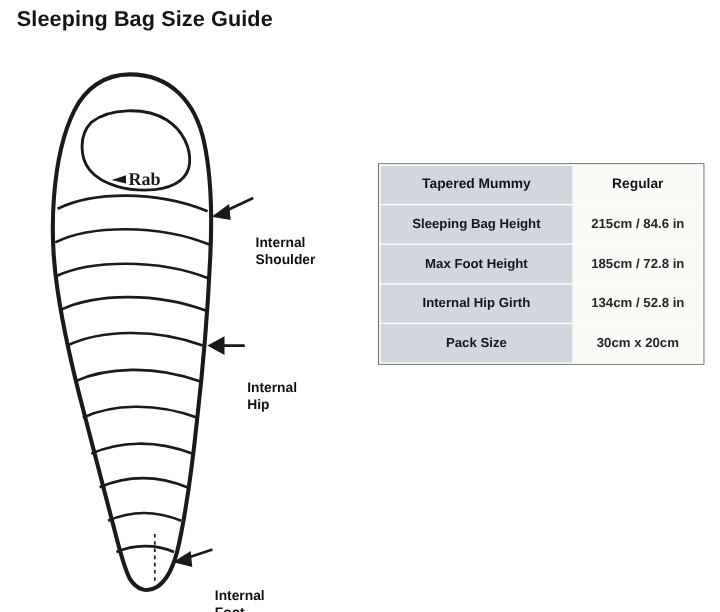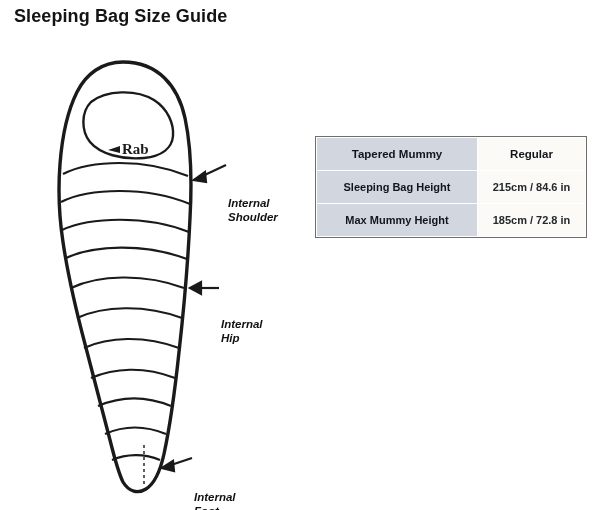--- a/index.html
+++ b/index.html
@@ -19,36 +19,35 @@
     position: absolute;
     left: 14px;
     top: 6px;
     font-size: 18px;
     font-weight: bold;
     letter-spacing: 0.1px;
     color: #141414;
   }
   #diagram {
     position: absolute;
-    left: 16px;
+    left: 1px;
     top: 40px;
     width: 300px;
     height: 470px;
   }
   #diagram svg {
     display: block;
   }
   .callout {
     position: absolute;
     font-size: 11.5px;
     font-weight: bold;
     line-height: 14px;
     color: #111111;
     white-space: pre-line;
-    font-style: italic;
   }
   #callout-shoulder { left: 212px; top: 156px; }
   #callout-hip      { left: 205px; top: 277px; }
   #callout-foot     { left: 178px; top: 450px; }
 
   #table-wrap {
     position: absolute;
     left: 315px;
     top: 136px;
     width: 270px;
@@ -161,18 +160,26 @@
     <tbody>
       <tr class="head-row">
         <td class="label-cell">Tapered Mummy</td>
         <td class="value-cell">Regular</td>
       </tr>
       <tr>
         <td class="label-cell">Sleeping Bag Height</td>
         <td class="value-cell">215cm / 84.6 in</td>
       </tr>
       <tr>
-        <td class="label-cell">Max Mummy Height</td>
+        <td class="label-cell">Max Foot Height</td>
         <td class="value-cell">185cm / 72.8 in</td>
+      </tr>
+      <tr>
+        <td class="label-cell">Internal Hip Girth</td>
+        <td class="value-cell">134cm / 52.8 in</td>
+      </tr>
+      <tr>
+        <td class="label-cell">Pack Size</td>
+        <td class="value-cell">30cm x 20cm</td>
       </tr>
     </tbody>
   </table>
 </div>
 
 </body></html>

